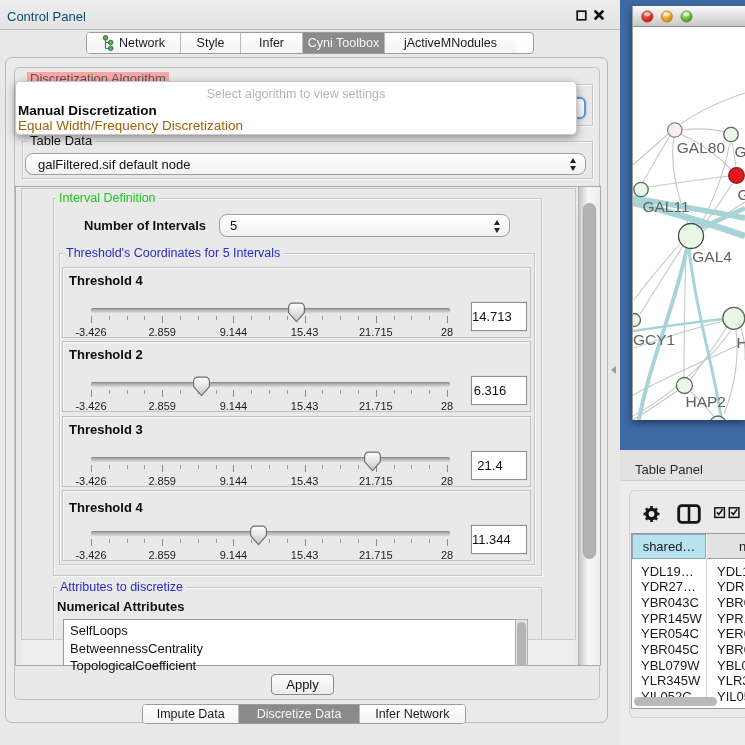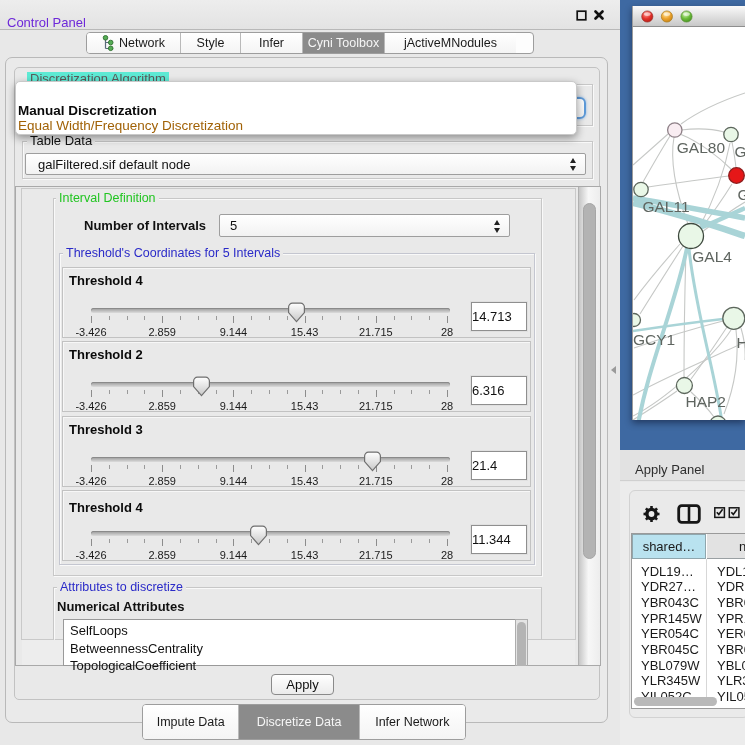--- a/index.html
+++ b/index.html
@@ -1,41 +1,41 @@
 <!DOCTYPE html>
 <html><head><meta charset="utf-8">
 <style>
 *{margin:0;padding:0;box-sizing:border-box}
 html,body{width:745px;height:745px;overflow:hidden}
 body{font-family:"Liberation Sans",sans-serif;background:#e8e8e8;position:relative;font-size:13px;color:#111}
 .a{position:absolute}
 .gtitle{position:absolute;background:#e9e9e9;padding:0 3px;font-size:12.5px;line-height:13px;white-space:nowrap}
-.combo{position:absolute;background:linear-gradient(#ffffff,#f2f2f2);border:1px solid #9e9e9e;border-radius:2px;color:#111}
+.combo{position:absolute;background:linear-gradient(#ffffff,#f2f2f2);border:1px solid #9e9e9e;border-radius:8px;color:#111}
 .combo .ct{position:absolute;left:12px;top:0;line-height:21px;font-size:13px}
 .tri-u{position:absolute;width:0;height:0;border-left:3.5px solid transparent;border-right:3.5px solid transparent;border-bottom:5px solid #222}
 .tri-d{position:absolute;width:0;height:0;border-left:3.5px solid transparent;border-right:3.5px solid transparent;border-top:5px solid #222}
 .etch{position:absolute;border:1px solid #c7c7c7;box-shadow:inset 1px 1px 0 rgba(255,255,255,.7),1px 1px 0 rgba(255,255,255,.7)}
 .thrbox{position:absolute;left:62px;width:469px;height:71px;background:#e9e9e9;border:1px solid #c2c2c2;box-shadow:inset 1px 1px 0 #f7f7f7}
 .tlabel{position:absolute;left:6px;top:5px;font-weight:bold;font-size:13px;color:#0a0a0a}
 .track{position:absolute;left:28px;top:40px;width:359px;height:5px;border-radius:2.5px;background:linear-gradient(#969696,#dcdcdc);box-shadow:inset 0 1px 0 #8a8a8a}
 .tmin{position:absolute;left:28px;top:48px;width:357px;height:4px;background:repeating-linear-gradient(90deg,#9a9a9a 0,#9a9a9a 1px,transparent 1px,transparent 17.8px)}
 .tmaj{position:absolute;left:28px;top:48px;width:357px;height:7px;background:repeating-linear-gradient(90deg,#8c8c8c 0,#8c8c8c 1px,transparent 1px,transparent 71.2px)}
 .tl{position:absolute;top:58px;font-size:11px;font-weight:normal;color:#1a1a1a;transform:translateX(-50%);white-space:nowrap}
 .thumb{position:absolute;top:34px}
-.valbox{position:absolute;left:408px;top:34px;width:56px;height:29px;background:#fff;border:1px solid #8f8f8f;box-shadow:0 0 0 1px #e0e0e0;font-size:13px;line-height:27px;text-align:left;padding-right:18px}
+.valbox{position:absolute;left:408px;top:34px;width:56px;height:29px;background:#fff;border:1px solid #8f8f8f;box-shadow:0 0 0 1px #e0e0e0;font-size:13px;line-height:27px;text-align:center;padding-right:18px}
 .tabstrip{position:absolute;background:#fdfdfd;border:1px solid #9d9d9d;border-radius:4px;display:flex;overflow:hidden}
 .tab{font-size:12.5px;color:#1a1a1a;text-align:center;border-left:1px solid #b9b9b9;display:flex;align-items:center;justify-content:center;background:linear-gradient(#ffffff,#f4f4f4)}
 .tab:first-child{border-left:none}
 .tab.sel{background:#8b8b8b;color:#f6f6f6}
 .row{font-size:13px;white-space:nowrap}
 </style></head>
 <body>
 
 <div class="a" style="left:0;top:0;width:620px;height:30px;background:linear-gradient(#ededed,#e3e3e3);border-bottom:1px solid #b8b8b8"></div>
-<div class="a" style="left:7px;top:15px;font-size:13px;color:#6d28d9">Control Panel</div>
+<div class="a" style="left:7px;top:9px;font-size:13px;color:#0c4a6e">Control Panel</div>
 <svg class="a" style="left:576px;top:10px" width="30" height="12" viewBox="0 0 30 12">
 <rect x="1.2" y="1.2" width="8.6" height="8.6" fill="none" stroke="#111" stroke-width="1.7"></rect>
 <path d="M19.5,1.5 L26.5,8.5 M26.5,1.5 L19.5,8.5" stroke="#111" stroke-width="2.6" stroke-linecap="round"></path>
 </svg>
 
 <div class="tabstrip" style="left:86px;top:32px;width:448px;height:22px">
 <div class="tab" style="width:93px"><svg width="12" height="18" viewBox="0 0 12 18" style="margin-right:5px">
         <path d="M3.5,4 V14.5 M3.5,8.5 H8.5 M3.5,14.5 H8.5" stroke="#5b6b7b" stroke-width="1.2" fill="none"></path>
         <circle cx="3.5" cy="3.8" r="2.3" fill="#55ad55" stroke="#2c6e2c" stroke-width=".9"></circle>
         <circle cx="8.7" cy="8.5" r="2.3" fill="#55ad55" stroke="#2c6e2c" stroke-width=".9"></circle>
@@ -44,21 +44,21 @@
 <div class="tab" style="width:60px">Style</div>
 <div class="tab" style="width:62px">Infer</div>
 <div class="tab sel" style="width:82px">Cyni Toolbox</div>
 <div class="tab" style="width:132px">jActiveMNodules</div>
 </div>
 
 <div class="a" style="left:5px;top:57px;width:603px;height:666px;background:#eaeaea;border:1px solid #b9b9b9;border-radius:7px"></div>
 <div class="a" style="left:14px;top:67px;width:586px;height:633px;background:#e9e9e9;border:1px solid #c2c2c2;border-radius:5px"></div>
 
 <div class="etch" style="left:22px;top:84px;width:571px;height:42px"></div>
-<div class="gtitle" style="left:27px;top:72px;background:#5eead4;font-size:13px;color:#5a5a5a">Discretization Algorithm</div>
+<div class="gtitle" style="left:27px;top:72px;background:#fca5a5;font-size:13px;color:#5a5a5a">Discretization Algorithm</div>
 <div class="combo" style="left:30px;top:97px;width:556px;height:22px;border:2px solid #5e9ad8;box-shadow:0 0 3px #8ab8e8;border-radius:6px"></div>
 
 <div class="etch" style="left:22px;top:141px;width:571px;height:38px"></div>
 <div class="gtitle" style="left:27px;top:134px;background:#e9e9e9;font-size:13px">Table Data</div>
 <div class="combo" style="left:25px;top:153px;width:561px;height:22px">
 <span class="ct">galFiltered.sif default node</span>
 <span class="tri-u" style="right:9px;top:4px"></span>
     <span class="tri-d" style="right:9px;top:12px"></span>
 </div>
 
@@ -176,27 +176,28 @@
 <div class="a" style="left:63px;top:619px;width:452px;height:47px;background:#fff;border:1px solid #999;border-right:none">
 <div class="row" style="padding:3px 0 0 6px">SelfLoops</div>
 <div class="row" style="padding:2.5px 0 0 6px">BetweennessCentrality</div>
 <div class="row" style="padding:2.5px 0 0 6px">TopologicalCoefficient</div>
 </div>
 <div class="a" style="left:515px;top:619px;width:13px;height:47px;background:#e4e4e4;border:1px solid #adadad"></div>
 <div class="a" style="left:517px;top:622px;width:9px;height:44px;background:#b4b4b4;border-radius:5px 5px 0 0"></div>
 
 <div class="a" style="left:271px;top:674px;width:63px;height:21px;background:linear-gradient(#ffffff,#ebebeb);border:1px solid #8a8a8a;border-radius:4px;text-align:center;line-height:19px;font-size:13px">Apply</div>
 
-<div class="tabstrip" style="left:142px;top:704px;width:324px;height:36px">
+<div class="tabstrip" style="left:142px;top:704px;width:324px;height:20px">
 <div class="tab" style="width:96px">Impute Data</div>
 <div class="tab sel" style="width:121px">Discretize Data</div>
 <div class="tab" style="width:107px">Infer Network</div>
 </div>
 
 <div class="a" style="left:15px;top:81px;width:562px;height:54px;background:#fff;border:1px solid #c9c9c9;border-radius:5px;box-shadow:0 3px 8px rgba(0,0,0,.4);z-index:50">
+<div style="position:absolute;left:0;top:5px;width:100%;text-align:center;font-size:12.5px;color:#b4b4b4">Select algorithm to view settings</div>
 <div style="position:absolute;left:2px;top:21px;font-size:13.5px;font-weight:bold;color:#0a0a0a">Manual Discretization</div>
 <div style="position:absolute;left:2px;top:36px;font-size:13.5px;color:#a16207">Equal Width/Frequency Discretization</div>
 </div>
 
 <div class="a" style="left:620px;top:0;width:125px;height:450px;background:#3e69a2"></div>
 <div class="a" style="left:611px;top:366px;width:0;height:0;border-top:4px solid transparent;border-bottom:4px solid transparent;border-right:5px solid #9a9a9a"></div>
 
 <div class="a" style="left:632px;top:6px;width:113px;height:414px;background:#fff;border-left:1.5px solid #9c9c9c;box-shadow:0 3px 7px rgba(0,0,20,.45)"></div>
 <div class="a" style="left:632px;top:6px;width:113px;height:21px;background:linear-gradient(#fafafa,#c8c8c8);border-bottom:1px solid #8e8e8e;border-left:1.5px solid #9c9c9c"></div>
 <svg class="a" style="left:638px;top:10px" width="56" height="13" viewBox="0 0 56 13">
@@ -274,21 +275,21 @@
 <text x="737.5" y="199.5">GA</text>
 <text x="642.4" y="211.5">GAL11</text>
 <text x="692.3" y="262">GAL4</text>
 <text x="632.9" y="345">GCY1</text>
 <text x="736.5" y="348">HIS</text>
 <text x="685.5" y="406.5">HAP2</text>
 </g>
 </svg>
 
 <div class="a" style="left:620px;top:450px;width:125px;height:31px;background:#e2e2e2;border-bottom:1px solid #d0d0d0"></div>
-<div class="a" style="left:635px;top:462px;font-size:13px;color:#2e2e2e">Apply Panel</div>
+<div class="a" style="left:635px;top:462px;font-size:13px;color:#2e2e2e">Table Panel</div>
 <div class="a" style="left:620px;top:482px;width:125px;height:263px;background:#ececec"></div>
 <div class="a" style="left:629px;top:490px;width:120px;height:228px;background:#eaeaea;border:1px solid #d2d2d2;border-radius:6px"></div>
 <svg class="a" style="left:643px;top:505px" width="17" height="18" viewBox="0 0 17 18">
 <g stroke="#161616">
       <circle cx="8.5" cy="9" r="4.6" stroke-width="3.4" fill="none"></circle>
 <g stroke-width="2.6">
 <path d="M8.5,1 V4"></path>
         <path d="M8.5,14 V17"></path>
         <path d="M.5,9 H3.5"></path>
         <path d="M13.5,9 H16.5"></path>

